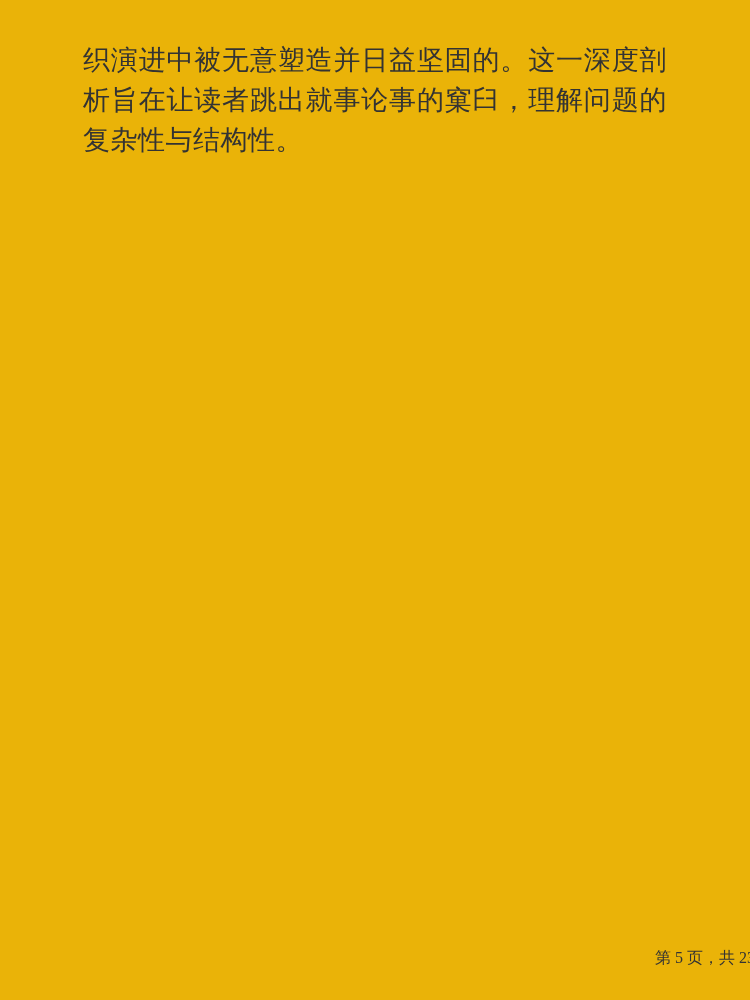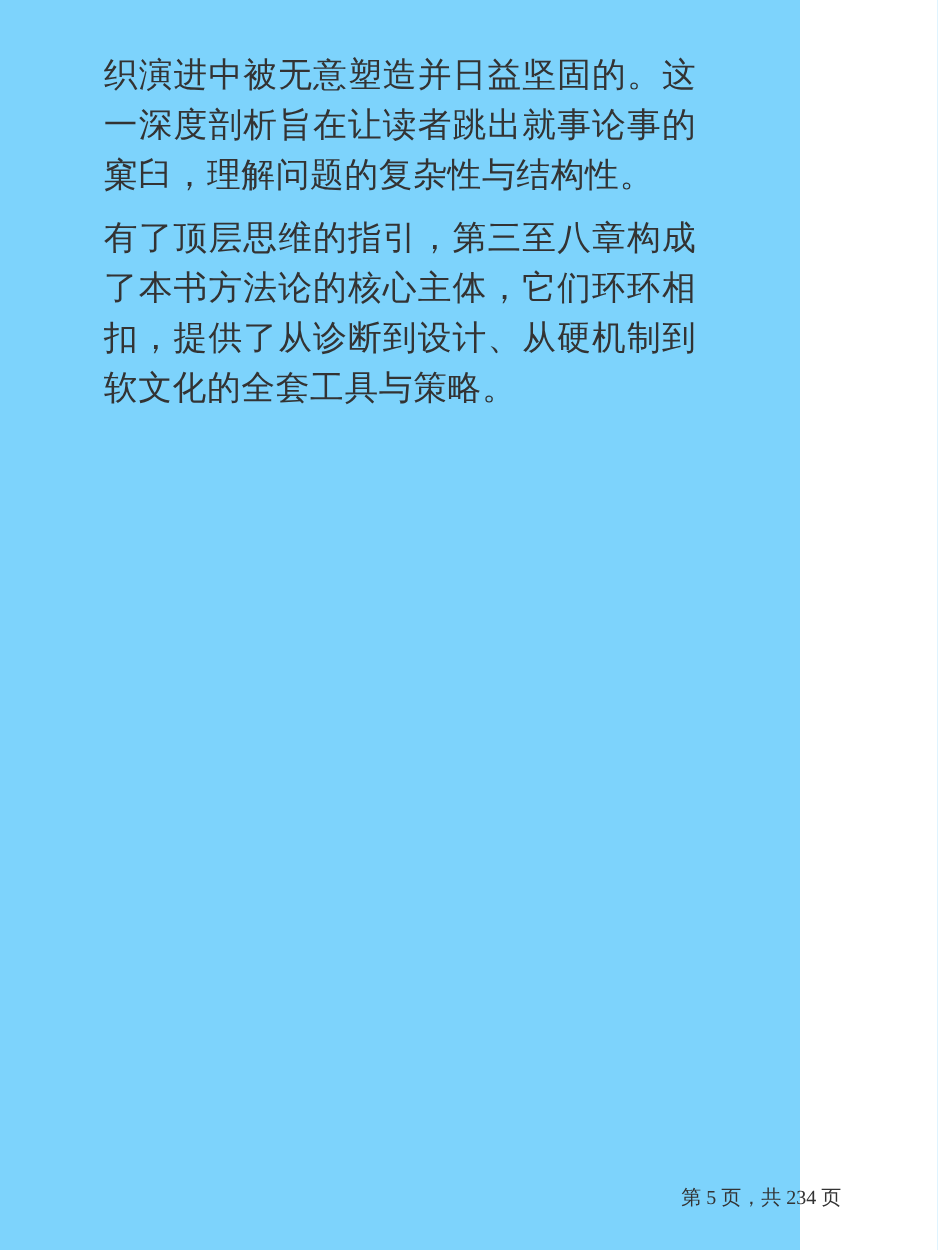--- a/index.html
+++ b/index.html
@@ -9,23 +9,23 @@
   }
   body {
     width: 750px;
     height: 1000px;
     position: relative;
     font-family: "Liberation Sans", "DejaVu Sans", sans-serif;
     color: #333333;
     overflow: hidden;
   }
   .page {
-    width: 640px;
+    width: 750px;
     height: 1000px;
-    background: #7dd3fc;
+    background: #eab308;
     position: relative;
     box-sizing: border-box;
   }
   .content {
     position: absolute;
     top: 40px;
     left: 83px;
     right: 83px;
   }
   .para {
@@ -49,16 +49,15 @@
     color: #333333;
     padding-left: 33px;
   }
 </style>
 </head>
 <body>
 
 <div class="page">
   <div class="content">
     <p class="para">织演进中被无意塑造并日益坚固的。这一深度剖析旨在让读者跳出就事论事的窠臼，理解问题的复杂性与结构性。</p>
-    <p class="para">有了顶层思维的指引，第三至八章构成了本书方法论的核心主体，它们环环相扣，提供了从诊断到设计、从硬机制到软文化的全套工具与策略。</p>
   </div>
   <div class="footer">第 5 页，共 234 页</div>
 </div>
 
 </body></html>

